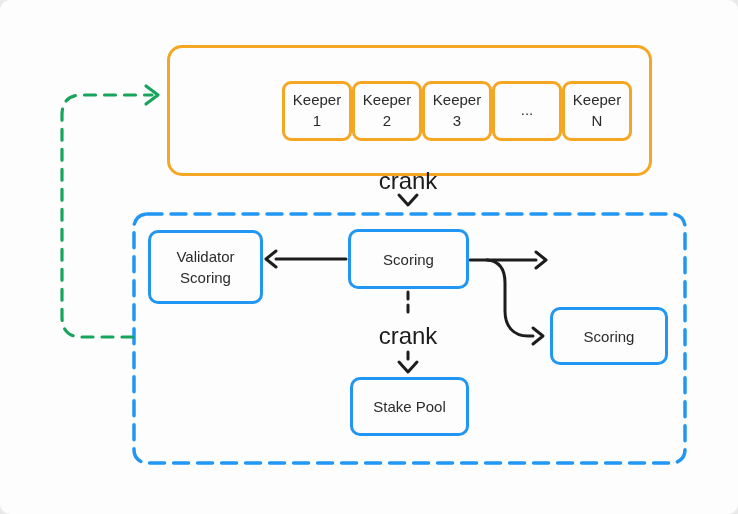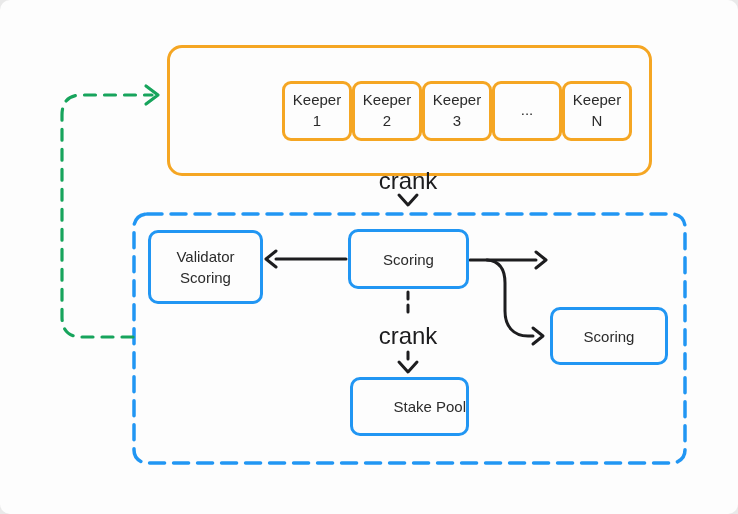--- a/index.html
+++ b/index.html
@@ -59,21 +59,21 @@
     display:flex;flex-direction:column;align-items:center;justify-content:center;
     font-size:15px;line-height:1.4;color:var(--text);
     text-align:center;
     z-index:2;
   }
   .node span{display:block;}
   #validator-history{left:148px;top:230px;width:115px;height:74px;}
   #steward{left:348px;top:229px;width:121px;height:60px;}
   #delegation{left:550px;top:230px;width:118px;height:58px;}
   #scoring{left:550px;top:307px;width:118px;height:58px;justify-content:center;}
-  #stake-pool{left:350px;top:377px;width:119px;height:59px;align-items:flex-end;}
+  #stake-pool{left:350px;top:377px;width:119px;height:59px;}
   
   .crank-label{
     position:absolute;left:408px;transform:translateX(-50%);
     font-size:24px;color:var(--arrow-black);
     z-index:2;white-space:nowrap;
   }
   #crank-top{top:167px;}
   #crank-bottom{top:322px;}
 </style>
 </head>

